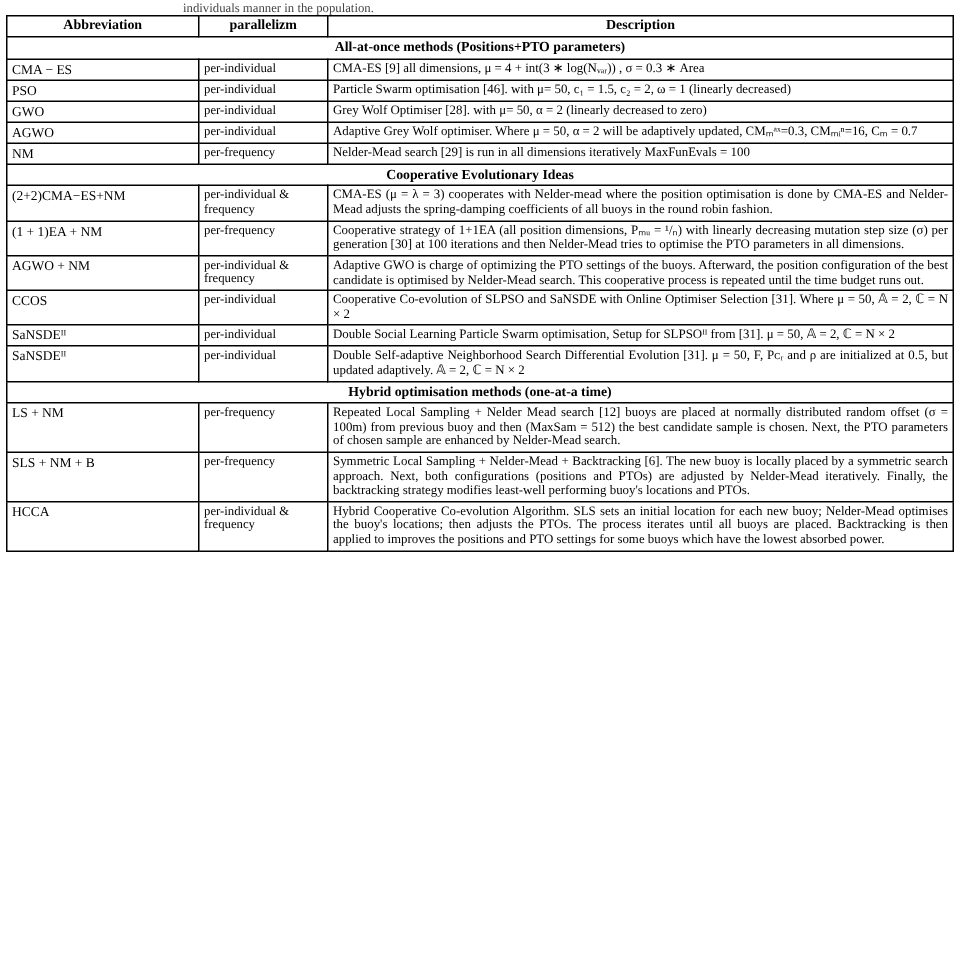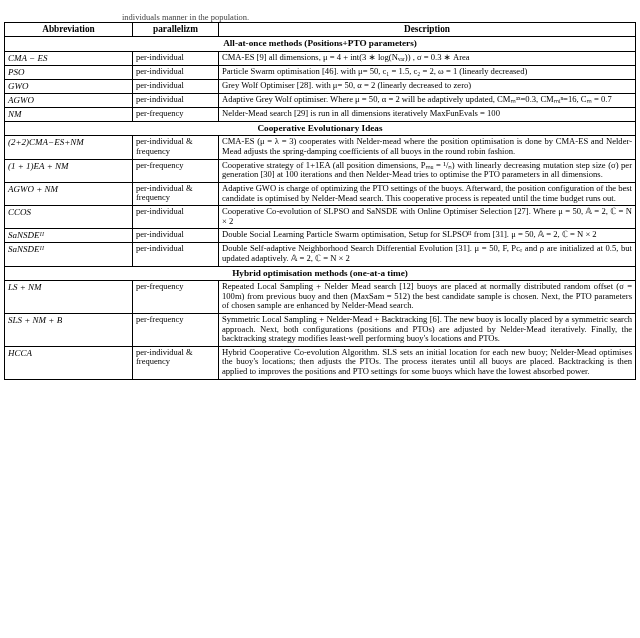--- a/index.html
+++ b/index.html
@@ -10,21 +10,21 @@
   body {
     width: 640px;
     height: 638px;
     font-family: "Liberation Serif", serif;
     color: #000000;
     overflow: hidden;
   }
   .page {
     width: 524px;
     box-sizing: border-box;
-    padding: 12px 4px;
+    padding: 0 4px;
   }
   .cutline {
     font-family: "Liberation Serif", serif;
     font-size: 8.5px;
     color: #444;
     height: 10px;
     overflow: hidden;
     padding-left: 118px;
     line-height: 10px;
     white-space: nowrap;
@@ -48,21 +48,20 @@
     font-size: 9.3px;
     padding: 2px 3px 3px 3px;
   }
   td.section {
     text-align: center;
     font-weight: bold;
     font-size: 9.2px;
     padding: 2px 3px 3px 3px;
   }
   td.abbr {
-    font-style: italic;
     font-size: 9px;
     white-space: nowrap;
     overflow: hidden;
   }
   td.par {
     font-size: 8.5px;
     line-height: 1.18;
   }
   td.desc {
     font-size: 8.6px;
@@ -136,21 +135,21 @@
           <td class="desc">Cooperative strategy of 1+1EA (all position dimensions, Pₘᵤ = ¹/ₙ) with linearly decreasing mutation step size (σ) per generation [30] at 100 iterations and then Nelder-Mead tries to optimise the PTO parameters in all dimensions.</td>
         </tr>
         <tr>
           <td class="abbr">AGWO + NM</td>
           <td class="par">per-individual &amp; frequency</td>
           <td class="desc">Adaptive GWO is charge of optimizing the PTO settings of the buoys. Afterward, the position configuration of the best candidate is optimised by Nelder-Mead search. This cooperative process is repeated until the time budget runs out.</td>
         </tr>
         <tr>
           <td class="abbr">CCOS</td>
           <td class="par">per-individual</td>
-          <td class="desc">Cooperative Co-evolution of SLPSO and SaNSDE with Online Optimiser Selection [27]. Where μ = 50, 𝔸 = 2, ℂ = N × 2</td>
+          <td class="desc">Cooperative Co-evolution of SLPSO and SaNSDE with Online Optimiser Selection [31]. Where μ = 50, 𝔸 = 2, ℂ = N × 2</td>
         </tr>
         <tr>
           <td class="abbr">SaNSDEᴵᴵ</td>
           <td class="par">per-individual</td>
           <td class="desc">Double Social Learning Particle Swarm optimisation, Setup for SLPSOᴵᴵ from [31]. μ = 50, 𝔸 = 2, ℂ = N × 2</td>
         </tr>
         <tr>
           <td class="abbr">SaNSDEᴵᴵ</td>
           <td class="par">per-individual</td>
           <td class="desc">Double Self-adaptive Neighborhood Search Differential Evolution [31]. μ = 50, F, Pᴄᵣ and ρ are initialized at 0.5, but updated adaptively. 𝔸 = 2, ℂ = N × 2</td>

